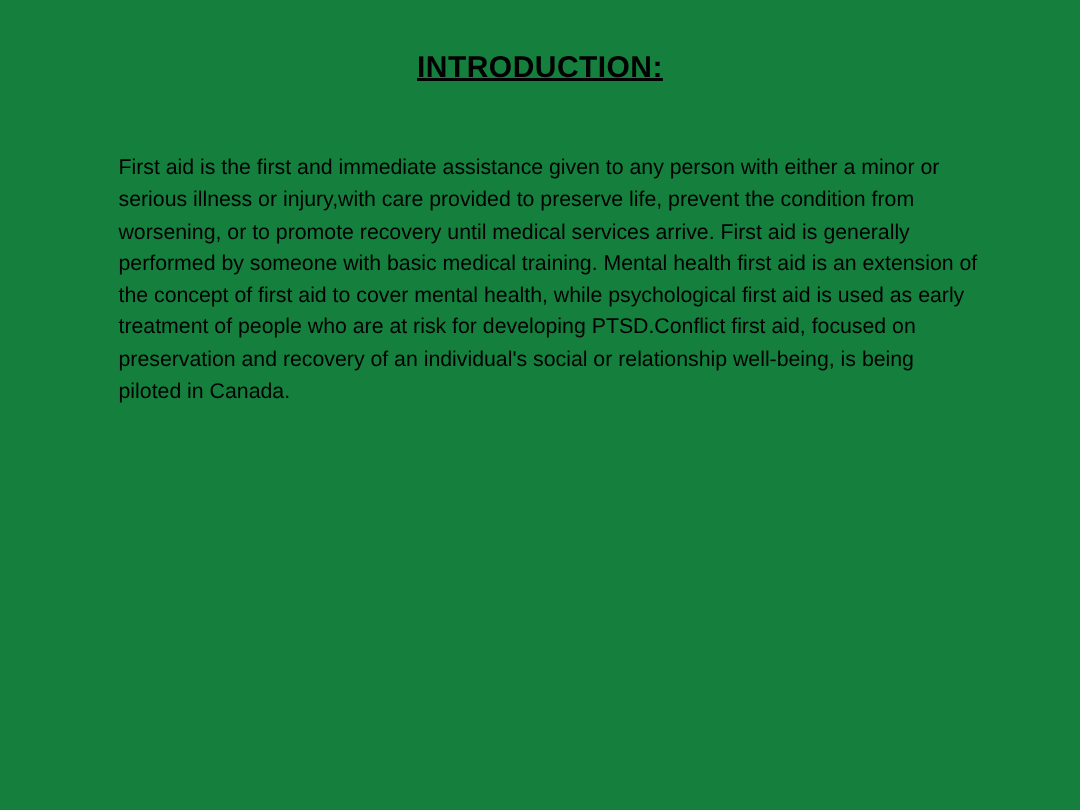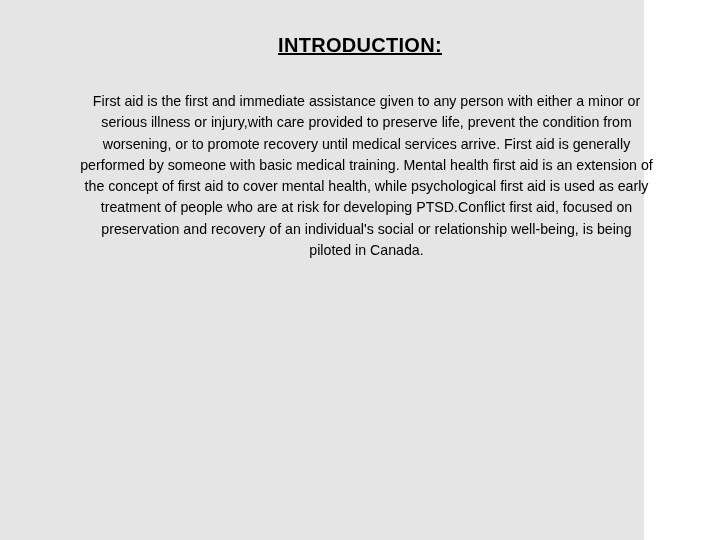--- a/index.html
+++ b/index.html
@@ -9,47 +9,47 @@
   body {
     width: 720px;
     height: 540px;
     background: #ffffff;
     font-family: "Liberation Sans", sans-serif;
     color: #000000;
     overflow: hidden;
   }
   .slide {
     position: relative;
-    width: 644px;
+    width: 720px;
     height: 540px;
-    background: #e5e5e5;
+    background: #15803d;
   }
   .slide-title {
     position: absolute;
     top: 34px;
     left: 0;
     width: 720px;
     text-align: center;
     font-size: 20px;
     font-weight: bold;
     letter-spacing: 0.3px;
     color: #000000;
   }
   .slide-title span {
     text-decoration: underline;
   }
   .slide-body {
     position: absolute;
-    top: 91px;
+    top: 102px;
     left: 79px;
     width: 575px;
     font-size: 14.2px;
     line-height: 21.3px;
     color: #000000;
-    text-align: center;
+    text-align: left;
     white-space: pre-wrap;
   }
 </style>
 </head>
 <body>
 
 <div class="slide">
   <div class="slide-title"><span>INTRODUCTION:</span></div>
   <div class="slide-body">First aid is the first and immediate assistance given to any person with either a minor or serious illness or injury,with care provided to preserve life, prevent the condition from worsening, or to promote recovery until medical services arrive. First aid is generally performed by someone with basic medical training. Mental health first aid is an extension of the concept of first aid to cover mental health, while psychological first aid is used as early treatment of people who are at risk for developing PTSD.Conflict first aid, focused on preservation and recovery of an individual's social or relationship well-being, is being piloted in Canada.</div>
 </div>

